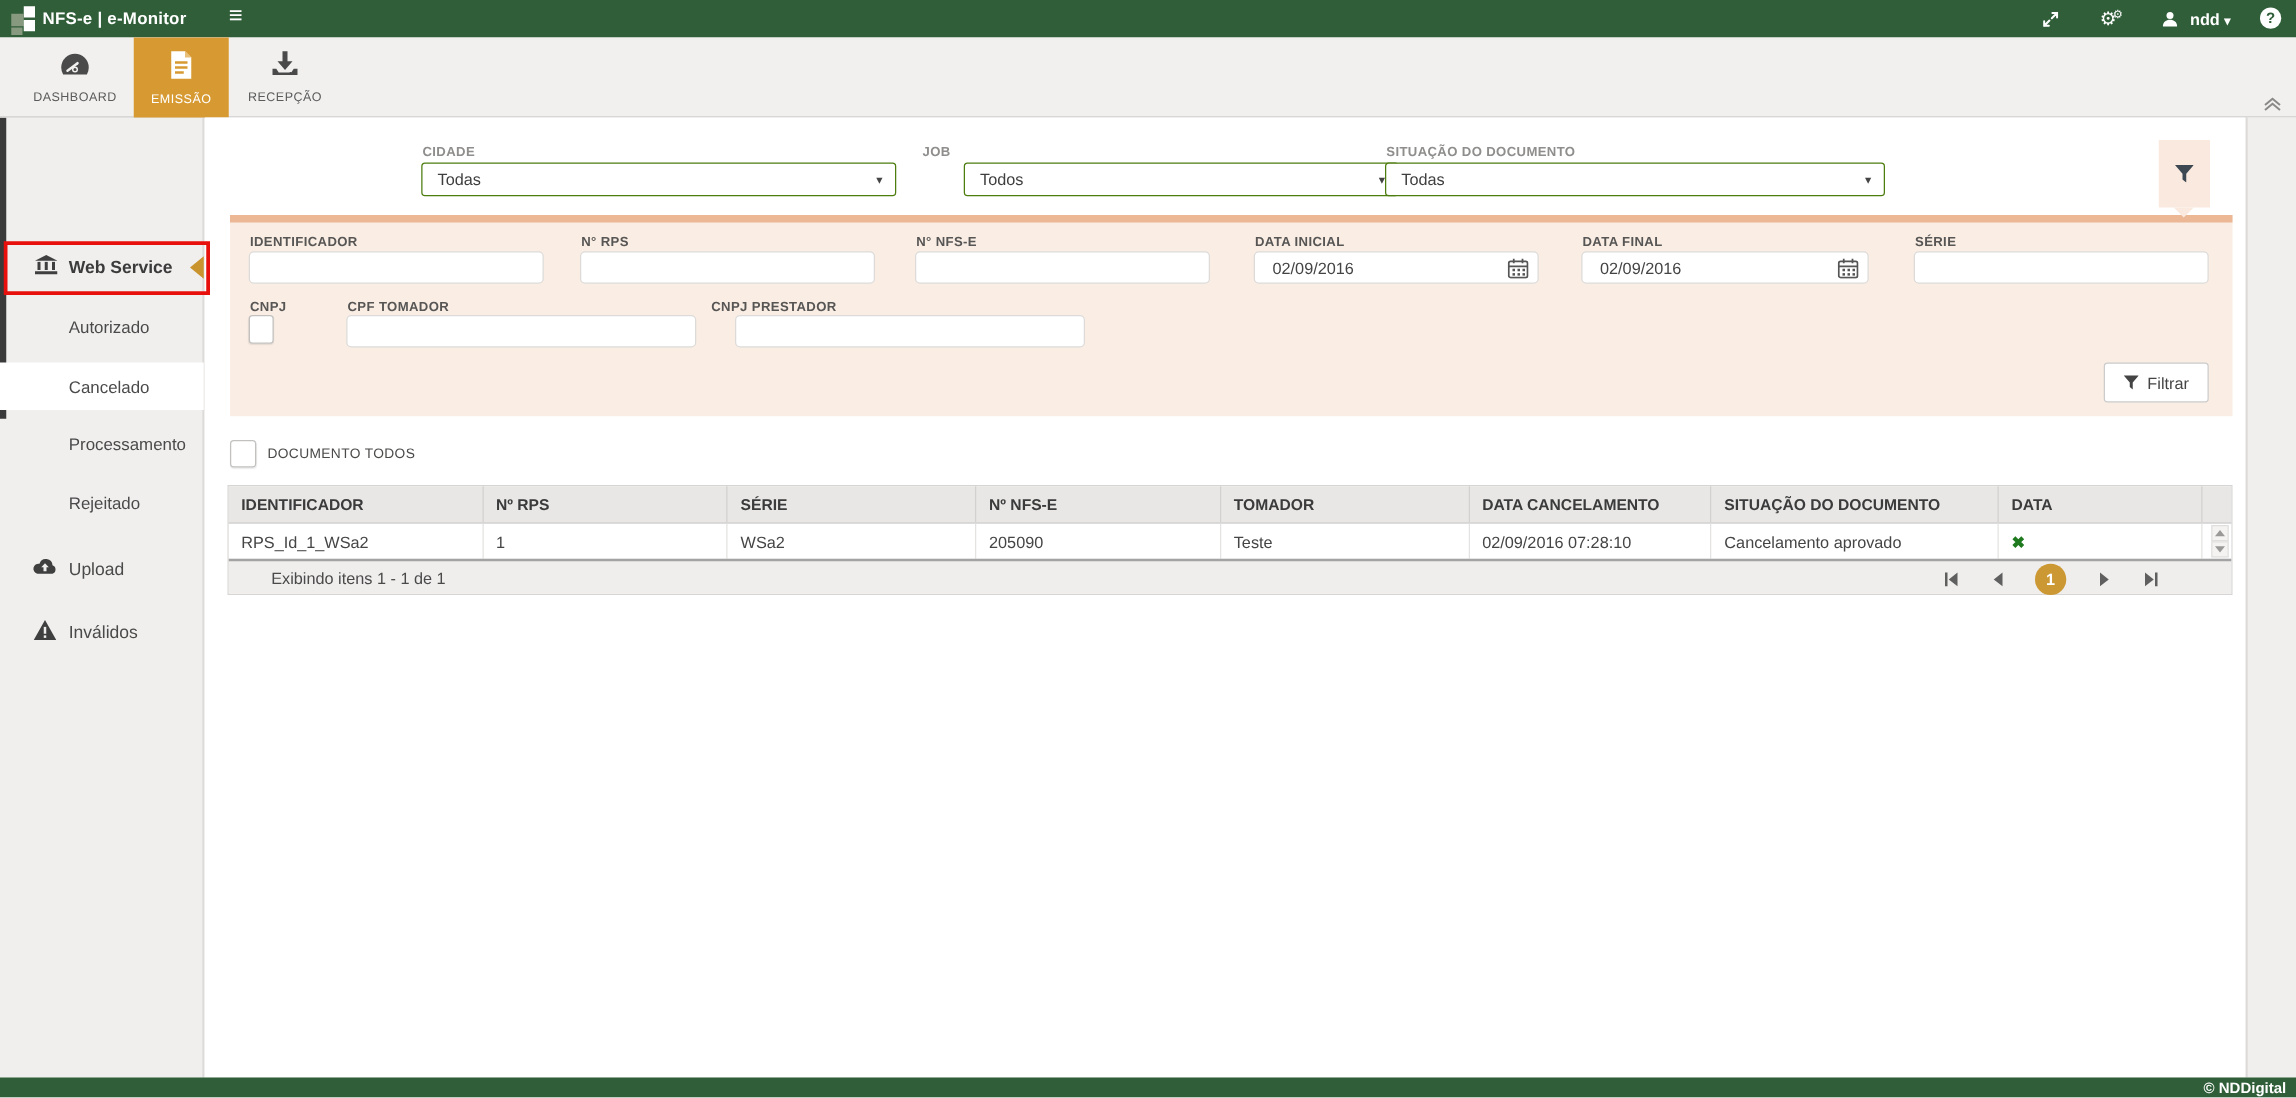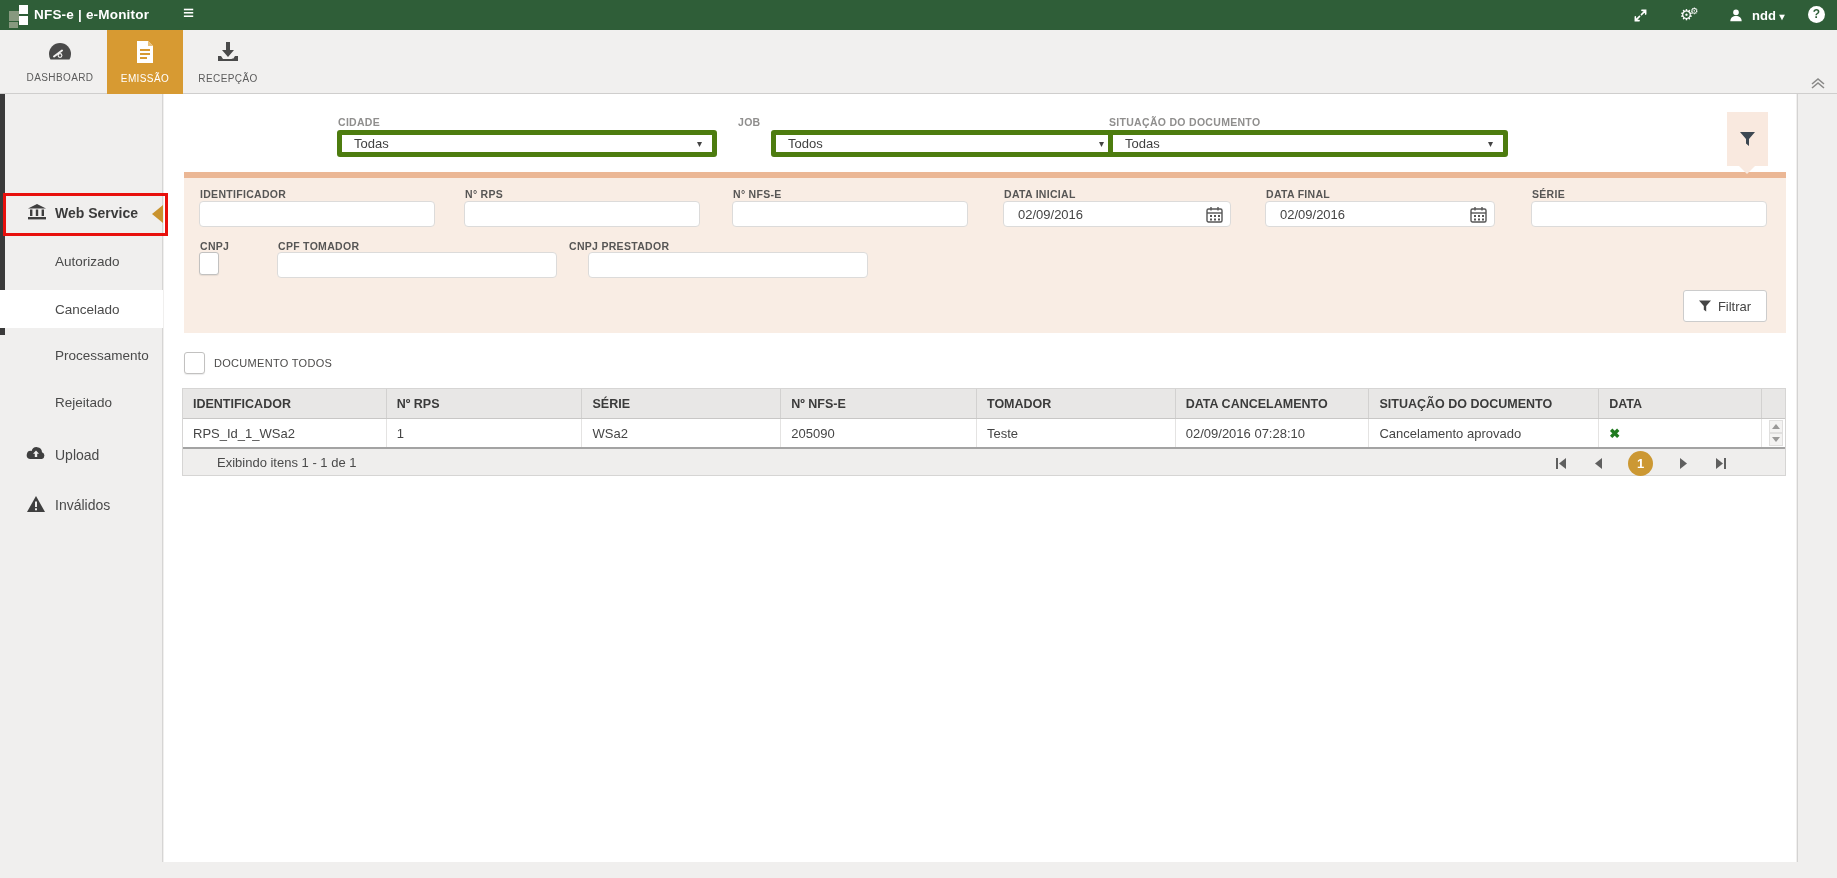--- a/index.html
+++ b/index.html
@@ -37,21 +37,21 @@
   .active-caret { position:absolute; left:152px; top:205px; width:0; height:0;
       border-top:9px solid transparent; border-bottom:9px solid transparent; border-right:11px solid #c9932e; }
   .annot { position:absolute; left:3px; top:193px; width:165px; height:43px; border:3px solid #e8100c; pointer-events:none; z-index:50; }
 
   
   .content { left:164px; top:94px; width:1632px; height:768px; background:#fff; }
   .right-gutter { left:1797px; top:94px; width:40px; height:768px; background:#f0efee; border-left:1px solid #d4d3d2; }
 
   .flabel { position:absolute; font-size:10.5px; font-weight:bold; color:#8f8e8d; letter-spacing:.3px; }
   .panel-label { position:absolute; font-size:10.5px; font-weight:bold; color:#575655; letter-spacing:.3px; }
-  .select { position:absolute; height:27px; background:#fff; border:5px solid #4d7c0f; border-radius:3px;
+  .select { position:absolute; height:27px; background:#fff; border:1px solid #4d7c0f; border-radius:3px;
             font-size:13px; color:#3f3f3f; display:flex; align-items:center; padding:0 12px; cursor:pointer; }
   .select .sel-caret { position:absolute; right:10px; font-size:10px; color:#444; }
 
   .filter-toggle { position:absolute; left:1727px; top:112px; width:41px; height:54px; background:#f9e9df; display:flex; align-items:center; justify-content:center; cursor:pointer; }
   .filter-ptr { position:absolute; left:1739px; top:166px; width:0; height:0; border-left:8px solid transparent; border-right:8px solid transparent; border-top:8px solid #f9e9df; z-index:2;}
 
   .panel { position:absolute; left:184px; top:172px; width:1602px; height:161px; background:#f9ede4; border-top:6px solid #ebb795; }
   .tinput { position:absolute; height:26px; background:#fff; border:1px solid #dcdbda; border-radius:4px; font-family:"Liberation Sans",sans-serif; font-size:13px; color:#444; padding:0 8px; outline:none; }
   .dt-ico { position:absolute; top:206px; width:17px; height:17px; cursor:pointer; }
   .chk { position:absolute; background:#fff; border:1px solid #c2c1c0; border-radius:3px; box-shadow:0 1px 1px rgba(0,0,0,.08); cursor:pointer; }
@@ -365,14 +365,17 @@
         <div class="pg-btn">
           <svg width="13" height="13" viewBox="0 0 13 13">
               <path d="M2 1v11l7-5.5z" fill="#5f5f5f"></path>
               <rect x="10" y="1" width="2" height="11" fill="#5f5f5f"></rect>
             </svg>
         </div>
       </div>
     </div>
   </div>
 
+  <div class="abs footer">
+    <div class="copyright">© NDDigital</div>
+  </div>
 
 </div>
 
 </body></html>

